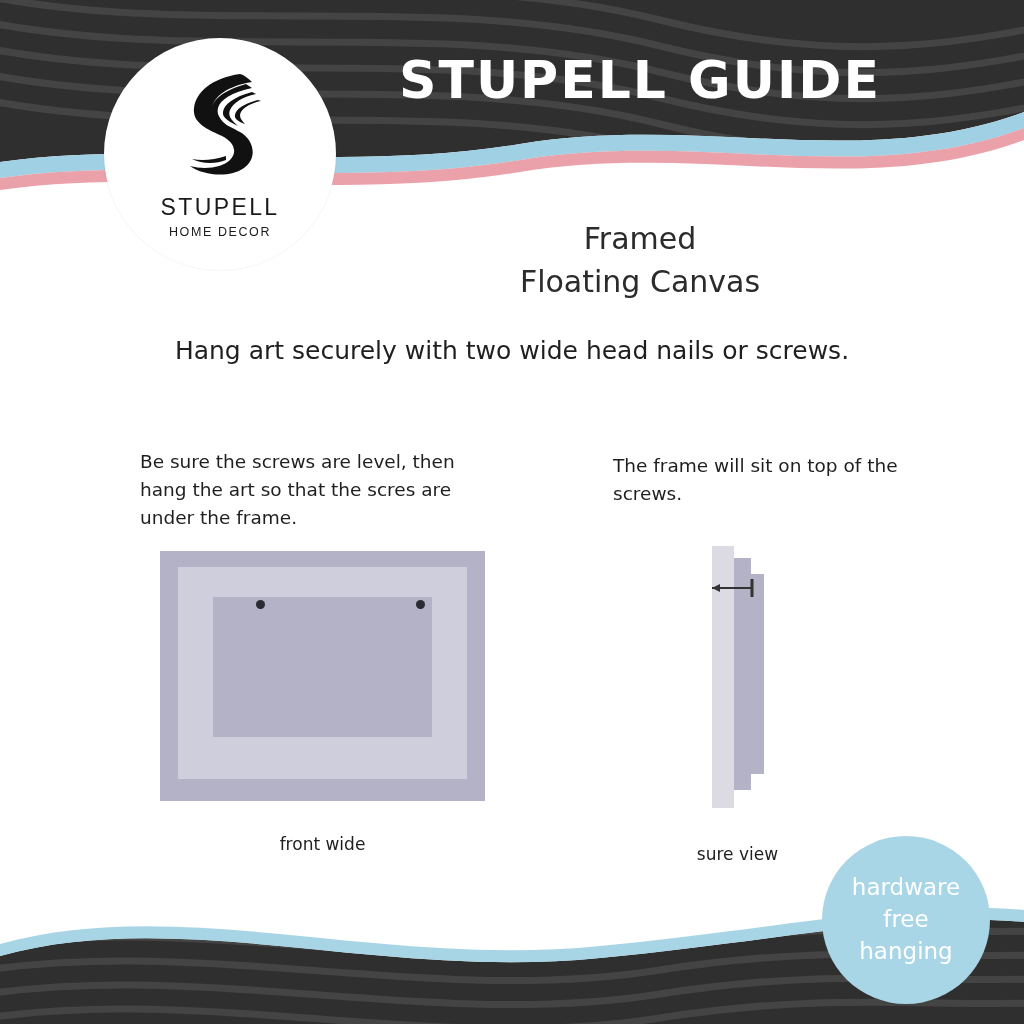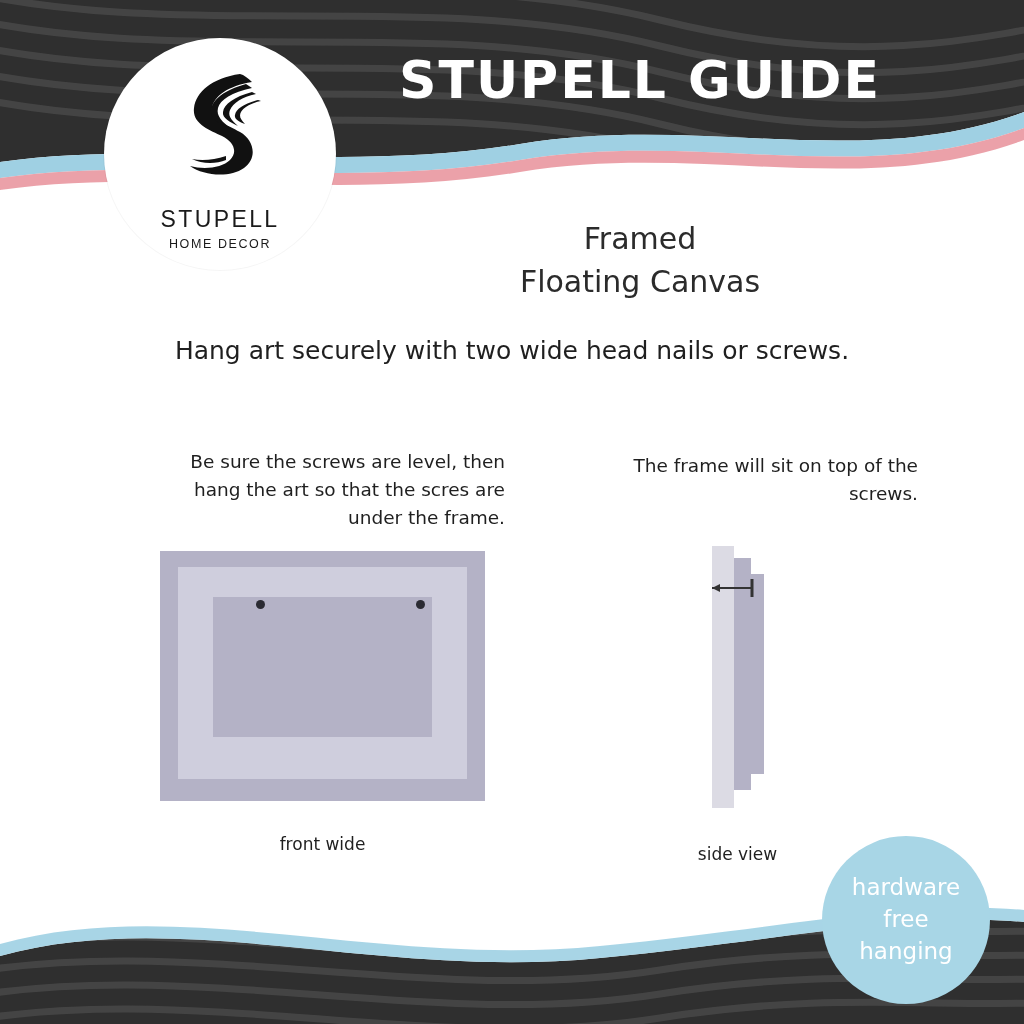--- a/index.html
+++ b/index.html
@@ -43,21 +43,21 @@
     align-items: center;
     justify-content: flex-start;
     padding-top: 26px;
     box-sizing: border-box;
   }
   #logo-mark { width: 120px; height: 120px; }
   #logo-name {
     font-size: 23px;
     letter-spacing: 2.4px;
     color: #1a1a1a;
-    margin-top: 22px;
+    margin-top: 10px;
     font-family: "Liberation Sans", sans-serif;
   }
   #logo-sub {
     font-size: 12.5px;
     letter-spacing: 1.6px;
     color: #1a1a1a;
     margin-top: 4px;
   }
 
   
@@ -95,21 +95,21 @@
     width: 900px;
     text-align: center;
     color: #1f1f1f;
     font-size: 25px;
     font-family: "DejaVu Sans", sans-serif;
   }
 
   
   .panel-caption {
     position: absolute;
-    text-align: right;
+    text-align: left;
     color: #1f1f1f;
     font-size: 18.5px;
     line-height: 1.5;
     font-family: "DejaVu Sans", sans-serif;
   }
   #front-caption { left: 140px; top: 448px; width: 365px; }
   #side-caption { left: 613px; top: 452px; width: 305px; }
 
   .view-label {
     position: absolute;
@@ -276,21 +276,21 @@
   <div id="side-view">
     <div id="wall-strip"></div>
     <div id="frame-strip"></div>
     <div id="frame-strip2"></div>
     <svg id="nail-svg" viewBox="0 0 55 28">
       <line x1="4" y1="14" x2="45" y2="14" stroke="#333333" stroke-width="2"></line>
       <line x1="44" y1="5" x2="44" y2="23" stroke="#333333" stroke-width="3"></line>
       <polygon points="4,14 12,10 12,18" fill="#333333"></polygon>
     </svg>
   </div>
-  <div id="side-label" class="view-label">side view</div>
+  <div id="side-label" class="view-label">sure view</div>
 
   <svg id="bottom-banner" class="banner-svg" viewBox="0 0 1024 140" preserveAspectRatio="none">
     <defs>
       <clipPath id="botClip">
         <path d="M0,72 C180,22 380,96 600,74 C790,55 910,28 1024,38 V140 H0 Z"></path>
       </clipPath>
     </defs>
     <path d="M0,72 C180,22 380,96 600,74 C790,55 910,28 1024,38 V140 H0 Z" fill="#2f2f2f"></path>
     <g clip-path="url(#botClip)" opacity="0.28">
       <path d="M-60,70 C180,20 420,100 660,62 C860,30 980,60 1120,40" stroke="#7d7d7d" stroke-width="7" fill="none"></path>

